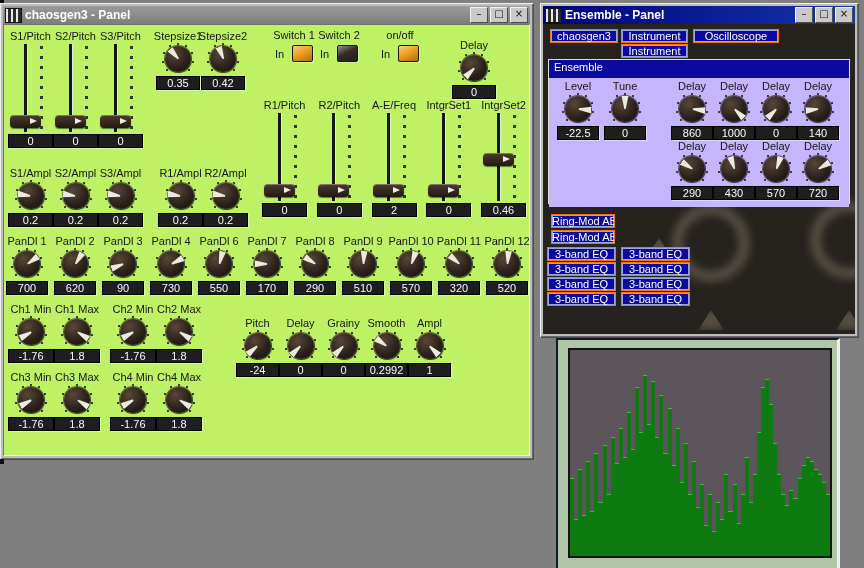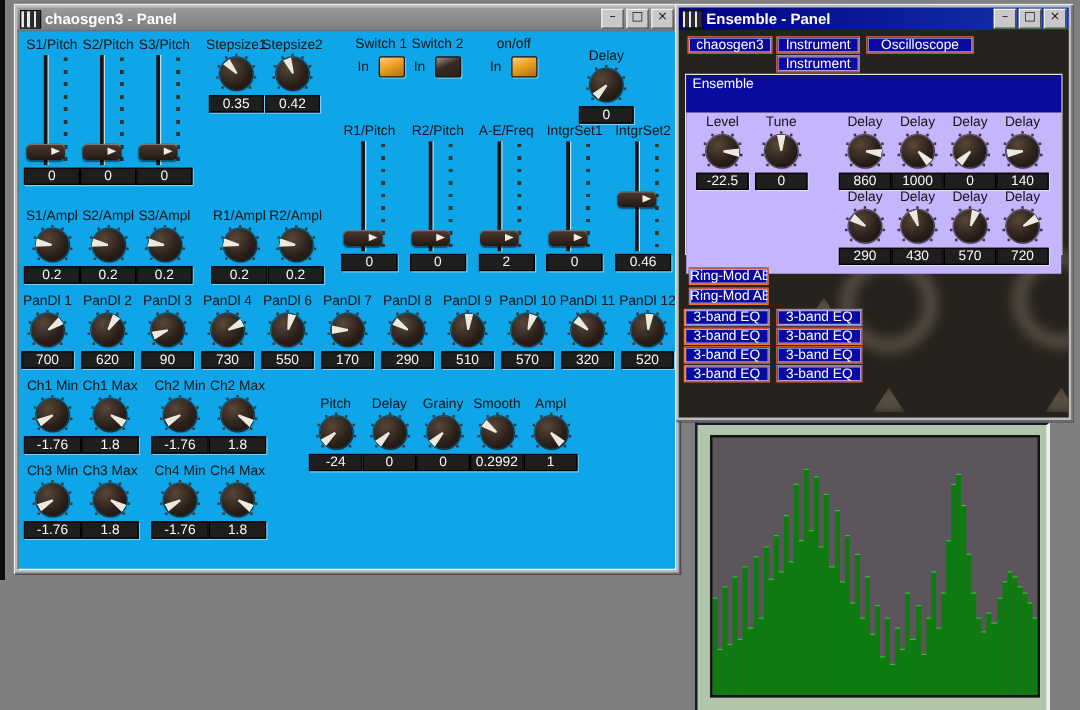--- a/index.html
+++ b/index.html
@@ -12,22 +12,22 @@
   .titlebar{height:18px;display:flex;align-items:center;gap:3px;padding:0 2px;box-sizing:border-box;}
   .tb-gray{background:linear-gradient(180deg,#9b9b9b,#7d7d7d);}
   .tb-blue{background:linear-gradient(90deg,#000082,#1535a8);}
   .tb-title{flex:1;color:#fff;font-weight:bold;font-size:12px;white-space:nowrap;overflow:hidden;}
   .tb-icon{width:15px;height:13px;border:1px solid #101010;
            background:repeating-linear-gradient(90deg,#e8e8e8 0 2px,#2c2c2c 2px 5px);}
   .tb-btns{display:flex;gap:2px;}
   .tbtn{width:16px;height:14px;background:#c9c9c9;border:1px solid;border-color:#f2f2f2 #4d4d4d #4d4d4d #f2f2f2;
         font-size:10px;line-height:12px;text-align:center;color:#111;font-family:"DejaVu Sans",sans-serif;}
   
-  #win-chaos{left:11px;top:3px;width:533px;height:456px;}
-  .pcontent{position:relative;height:calc(100% - 18px);background:#0ea5e9;
+  #win-chaos{left:0;top:3px;width:533px;height:456px;}
+  .pcontent{position:relative;height:calc(100% - 18px);background:#bef264;
             border:1px solid;border-color:#6d746b #eef2ea #eef2ea #6d746b;box-sizing:border-box;}
   .lbl{font-size:11px;height:12px;line-height:12px;white-space:nowrap;text-align:center;color:#141414;}
   .val{width:100%;height:14px;line-height:14px;background:#1e1e1e;color:#fafafa;text-align:center;
        font-size:11px;box-sizing:border-box;box-shadow:1px 1px 0 rgba(255,255,255,.45),inset 0 0 0 1px #000;}
   
   .ku{display:flex;flex-direction:column;align-items:center;width:44px;}
   .dial{--a:0deg;position:relative;width:32px;height:32px;margin:1px 0;}
   .kticks{position:absolute;left:15px;top:15px;width:2px;height:2px;background:#3a3a3a;
     box-shadow:-11px 11px #3a3a3a,-15px 3px #3a3a3a,-14px -6px #3a3a3a,-8px -13px #3a3a3a,0 -15px #3a3a3a,
                8px -13px #3a3a3a,14px -6px #3a3a3a,15px 3px #3a3a3a,11px 11px #3a3a3a;}
@@ -80,21 +80,21 @@
   .ens-content{position:relative;height:calc(100% - 18px);background:#26221d;overflow:hidden;}
   .nbtn{background:#0a0aa0;color:#fff;font-size:11px;height:14px;line-height:12px;text-align:center;
         box-sizing:border-box;border:1px solid #f97316;box-shadow:inset 0 0 0 1px #98a4e4;
         white-space:nowrap;overflow:hidden;}
   #inst-btns .nbtn{position:absolute;}
   #inst-btns .nbtn:nth-of-type(1){left:7px;top:5px;width:68px;}
   #inst-btns .nbtn:nth-of-type(2){left:78px;top:5px;width:67px;}
   #inst-btns .nbtn:nth-of-type(3){left:150px;top:5px;width:86px;}
   #inst-btns .nbtn:nth-of-type(4){left:78px;top:20px;width:67px;}
   .section{position:absolute;left:5px;top:35px;width:300px;height:143px;border:1px solid #dde1d8;box-sizing:content-box;}
-  .section-hd{height:30px;background:#0a0a9e;color:#fff;font-size:11px;line-height:14px;padding-left:5px;}
+  .section-hd{height:18px;background:#0a0a9e;color:#fff;font-size:11px;line-height:14px;padding-left:5px;}
   .section-bd{position:relative;height:129px;background:#c4b5fd;}
   .section-bd .ku{width:42px;}
   #ens-main{position:absolute;left:8px;top:2px;display:flex;gap:5px;}
   #ens-d1{position:absolute;left:122px;top:2px;display:flex;}
   #ens-d2{position:absolute;left:122px;top:62px;display:flex;}
   #ringmods{position:absolute;left:8px;top:190px;display:flex;flex-direction:column;gap:2px;}
   #ringmods .nbtn{width:64px;}
   #eqgrid{position:absolute;left:4px;top:223px;display:grid;grid-template-columns:69px 69px;gap:1px 5px;}
   
   .ring{position:absolute;width:58px;height:58px;border:9px solid #5f574b;border-radius:50%;filter:blur(5px);}

